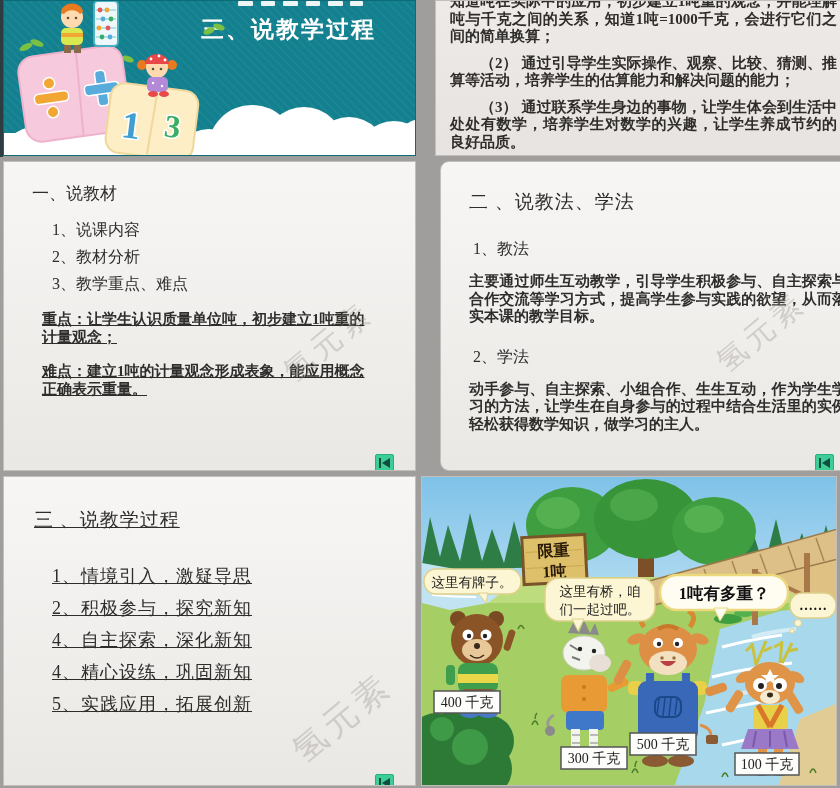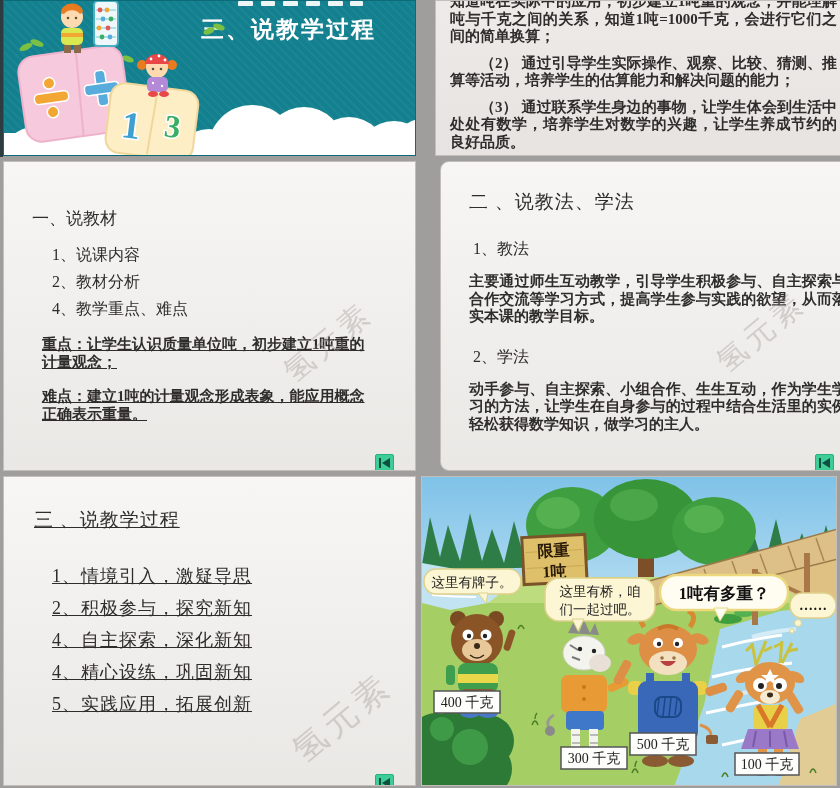--- a/index.html
+++ b/index.html
@@ -45,21 +45,21 @@
   .nav-mid { top:292px; }
   .nav-low { top:297px; }
 
   
   .tr-body { position:absolute; inset:0; padding:0 13px 0 14px; overflow:hidden;
     font-weight:700; font-size:15px; line-height:17.5px; text-align:justify; }
   .tr-body .p1 { margin-top:-8px; }
   .tr-body .pind { margin-top:9px; text-indent:2em; }
 
   
-  .ml-pad { position:absolute; inset:0; padding:20px 20px 0 28px;margin-top:25px; }
+  .ml-pad { position:absolute; inset:0; padding:20px 20px 0 28px; }
   .ml-title { font-size:17px; font-weight:400; }
   .ml-list { list-style:none; margin:11px 0 0 20px; }
   .ml-list li { font-size:16px; line-height:27px; }
   .ml-para { margin:13px 0 0 10px; width:332px; font-size:15px; font-weight:700; line-height:18px;text-decoration:underline; }
   .ml-para + .ml-para { margin-top:16px; }
 
   
   .mr-pad { position:absolute; inset:0; padding:27px 12px 0 28px; }
   .mr-title { font-size:19px; font-weight:400; letter-spacing:1px; }
   .mr-sub { margin:24px 0 0 4px; font-size:16px; }
@@ -198,21 +198,21 @@
       <p class="pind">（3） 通过联系学生身边的事物，让学生体会到生活中处处有数学，培养学生对数学的兴趣，让学生养成节约的良好品质。</p>
     </div>
   </div>
 
   <div class="cell cell-ml">
     <div class="ml-pad">
       <div class="ml-title">一、说教材</div>
       <ul class="ml-list">
         <li>1、说课内容</li>
         <li>2、教材分析</li>
-        <li>4、教学重点、难点</li>
+        <li>3、教学重点、难点</li>
       </ul>
       <p class="ml-para">重点：让学生认识质量单位吨，初步建立1吨重的计量观念；</p>
       <p class="ml-para">难点：建立1吨的计量观念形成表象，能应用概念正确表示重量。</p>
     </div>
     <div class="wm" style="left:272px; top:160px;">氢元素</div>
     <div class="navbtn nav-mid">
       <svg width="19" height="18" viewBox="0 0 19 18">
         <rect x="0.5" y="0.5" width="18" height="17" rx="1.5" fill="#3ecd97" stroke="#27b07c"></rect>
         <rect x="4" y="4" width="2" height="10" fill="#0e4f41"></rect>
         <polygon points="15,4 15,14 7,9" fill="#0e4f41"></polygon>

